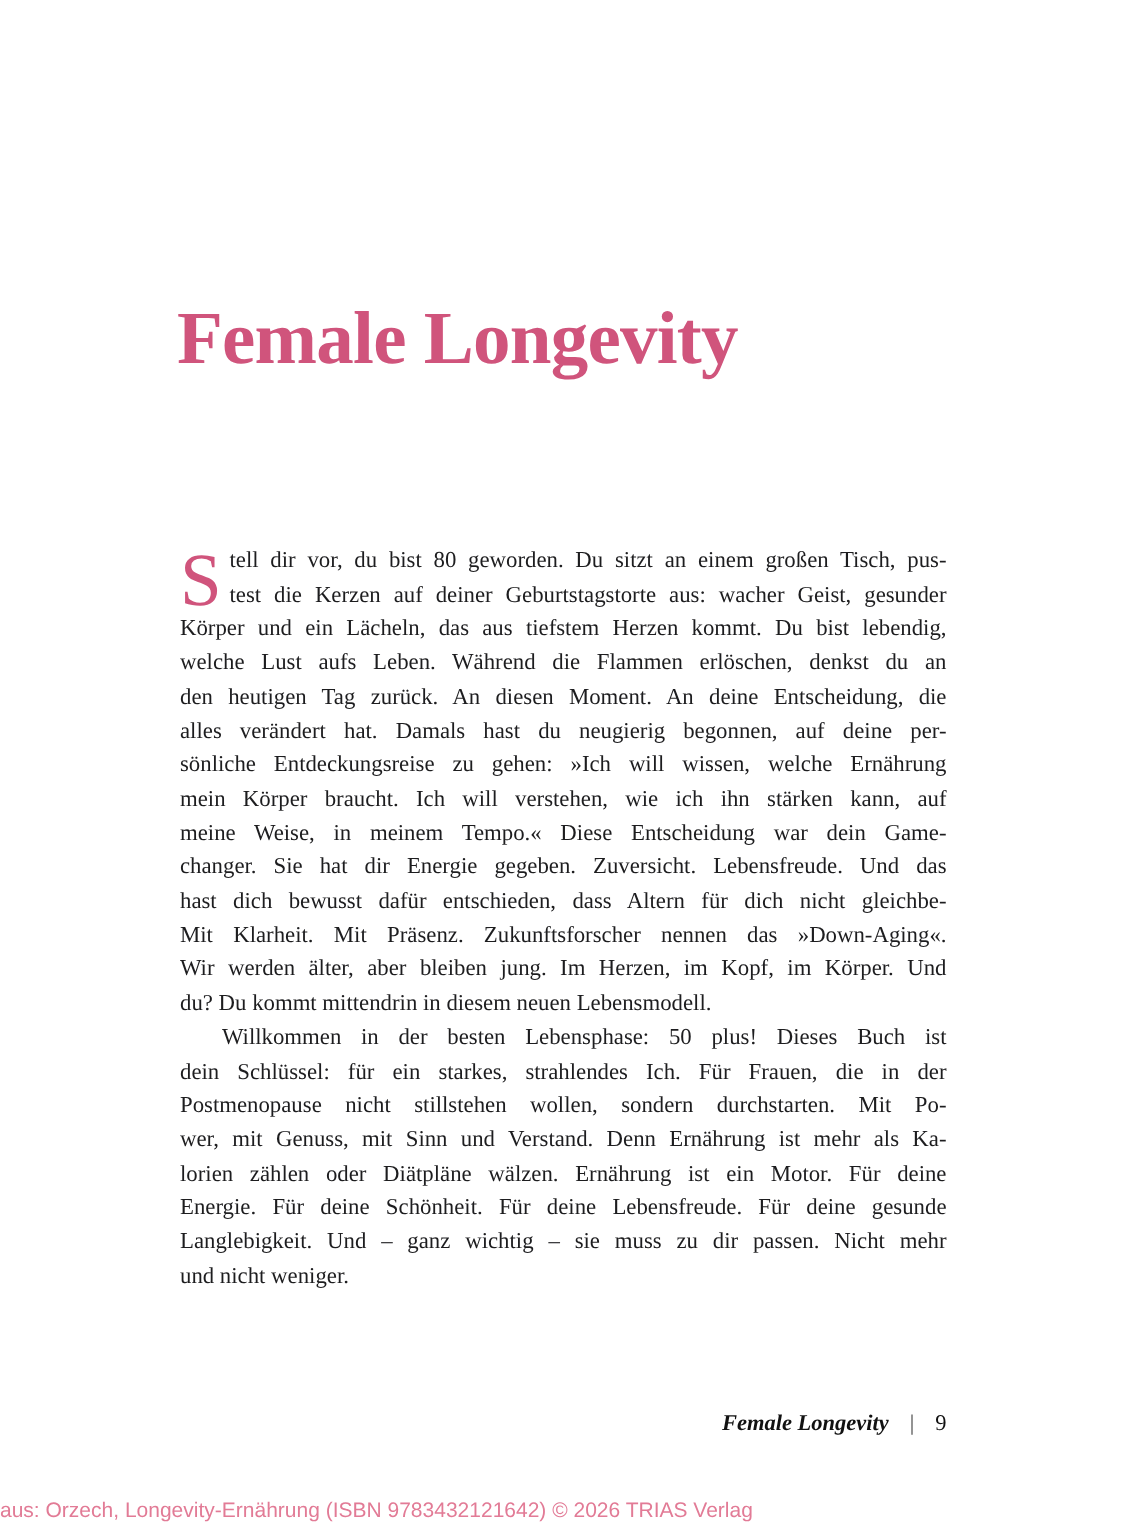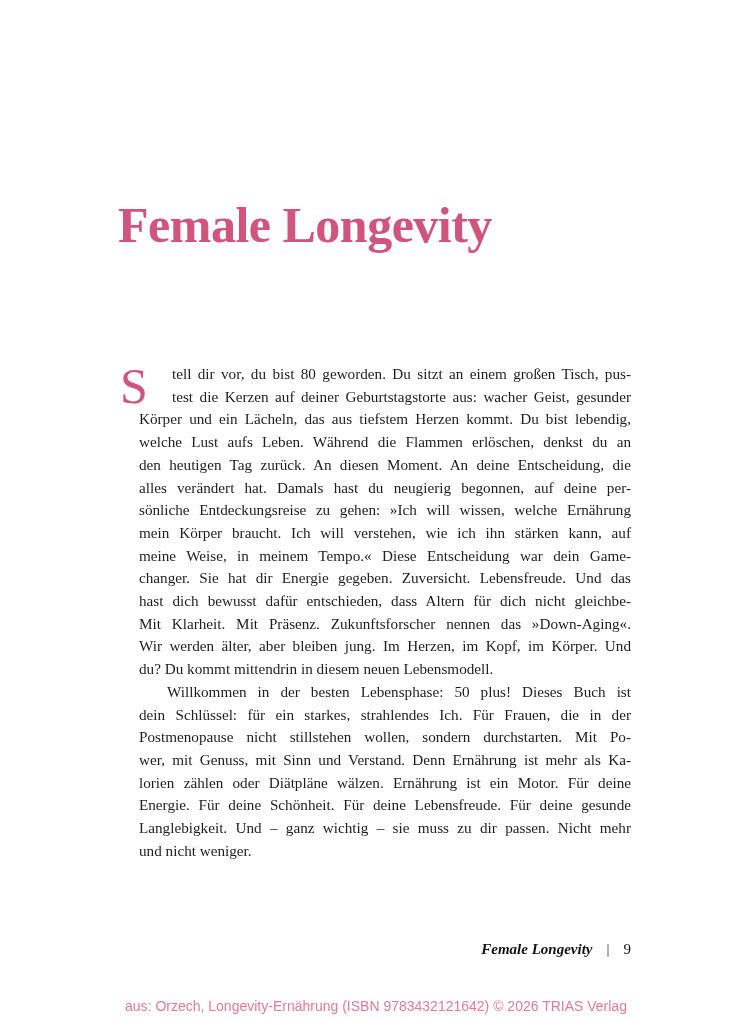--- a/index.html
+++ b/index.html
@@ -33,21 +33,20 @@
     width: 511px;
     font-size: 15.2px;
     line-height: 22.7px;
     color: var(--text, #1d1d1f);
   }
   .para { position: relative; }
   .line {
     text-align: justify;
     text-align-last: justify;
     white-space: normal;
-    margin-left: 19px;
   }
   .line.last {
     text-align-last: left;
   }
   
   .para1 .line:nth-child(1),
   .para1 .line:nth-child(2) {
     padding-left: 33px;
   }
   .dropcap {
@@ -83,21 +82,21 @@
     font-weight: normal;
   }
   .page-number {
     font-family: "Liberation Serif", serif;
   }
   .credit {
     position: absolute;
     top: 998px;
     left: 0;
     width: 752px;
-    text-align: center;
+    text-align: left;
     font-family: "Liberation Sans", sans-serif;
     font-size: 14px;
     color: var(--credit-pink, #e27b96);
   }
 </style>
 </head>
 <body>
 
 <div class="page">
 

